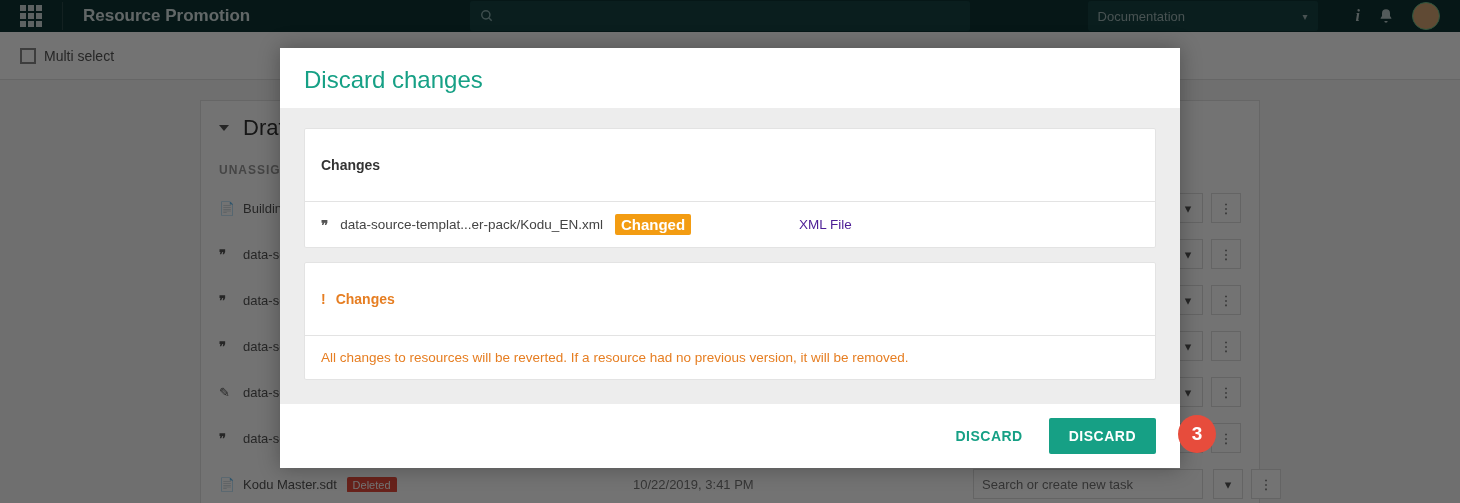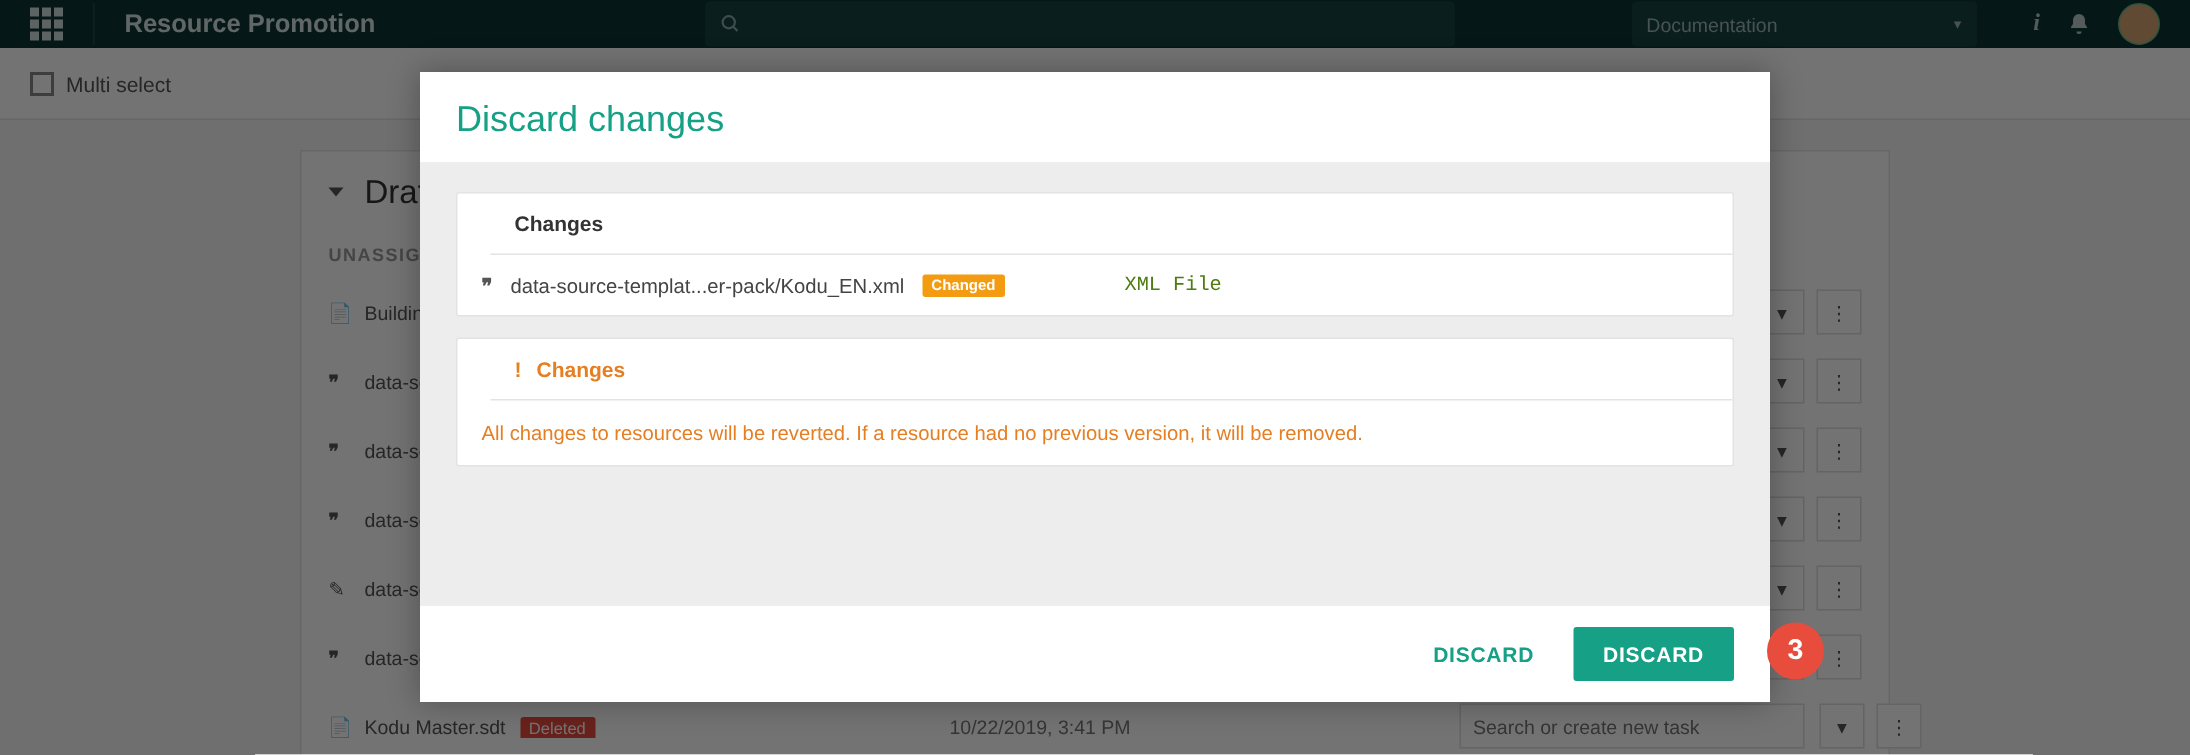--- a/index.html
+++ b/index.html
@@ -55,25 +55,25 @@
   .badge-del{background:var(--badge-red);color:#fff;font-size:11px;padding:2px 6px;border-radius:2px;margin-left:6px;}
 
   
   .overlay{position:absolute;inset:0;background:rgba(0,0,0,0.55);display:flex;justify-content:center;}
   .modal{width:900px;background:#ededed;margin-top:48px;max-height:420px;display:flex;flex-direction:column;box-shadow:0 0 20px rgba(0,0,0,0.3);}
   .modal-head{background:#fff;padding:18px 24px 14px;}
   .modal-title{color:var(--teal);font-size:24px;font-weight:400;}
   .modal-body{padding:20px 24px;flex:1;overflow:auto;}
   .modal-prompt{font-size:13.5px;color:#555;margin-bottom:18px;}
   .card{background:#fff;border:1px solid var(--gray-border);border-radius:2px;margin-bottom:14px;}
-  .card-head{padding:12px 16px;border-bottom:1px solid var(--gray-border);font-size:14px;font-weight:600;color:#333;margin-left:22px;}
+  .card-head{padding:28px 16px;border-bottom:1px solid var(--gray-border);font-size:14px;font-weight:600;color:#333;}
   .card-row{display:flex;align-items:center;padding:12px 16px;font-size:13.5px;color:#444;gap:12px;}
   .quote-ic{font-weight:900;color:#555;}
-  .badge-chg{background:var(--badge-orange);color:#fff;font-size:10px;padding:2px 6px;border-radius:2px;font-weight:600;}
-  .card-row-type{margin-left:68px;color:#4d7c0f;font-family:Liberation Mono, monospace;}
+  .badge-chg{background:var(--badge-orange);color:#fff;font-size:15px;padding:2px 6px;border-radius:2px;font-weight:600;}
+  .card-row-type{margin-left:96px;color:#4c1d95;}
   .warn-card .card-head{display:flex;align-items:center;gap:10px;color:var(--orange);font-weight:700;}
   .warn-ic{color:var(--orange);font-weight:900;}
   .warn-body{padding:14px 16px;font-size:13.5px;color:var(--orange);}
   .modal-foot{background:#fff;padding:14px 24px;display:flex;justify-content:flex-end;gap:14px;align-items:center;}
   .btn-flat{background:none;border:none;color:var(--teal);font-size:14px;font-weight:600;letter-spacing:0.5px;cursor:pointer;padding:8px 12px;}
   .btn-primary{background:var(--teal);border:none;color:#fff;font-size:14px;font-weight:600;letter-spacing:0.5px;cursor:pointer;padding:10px 20px;border-radius:2px;}
   .callout{width:38px;height:38px;border-radius:50%;background:var(--call-red);color:#fff;display:flex;align-items:center;justify-content:center;font-size:19px;font-weight:600;position:absolute;}
 </style>
 </head>
 <body>

